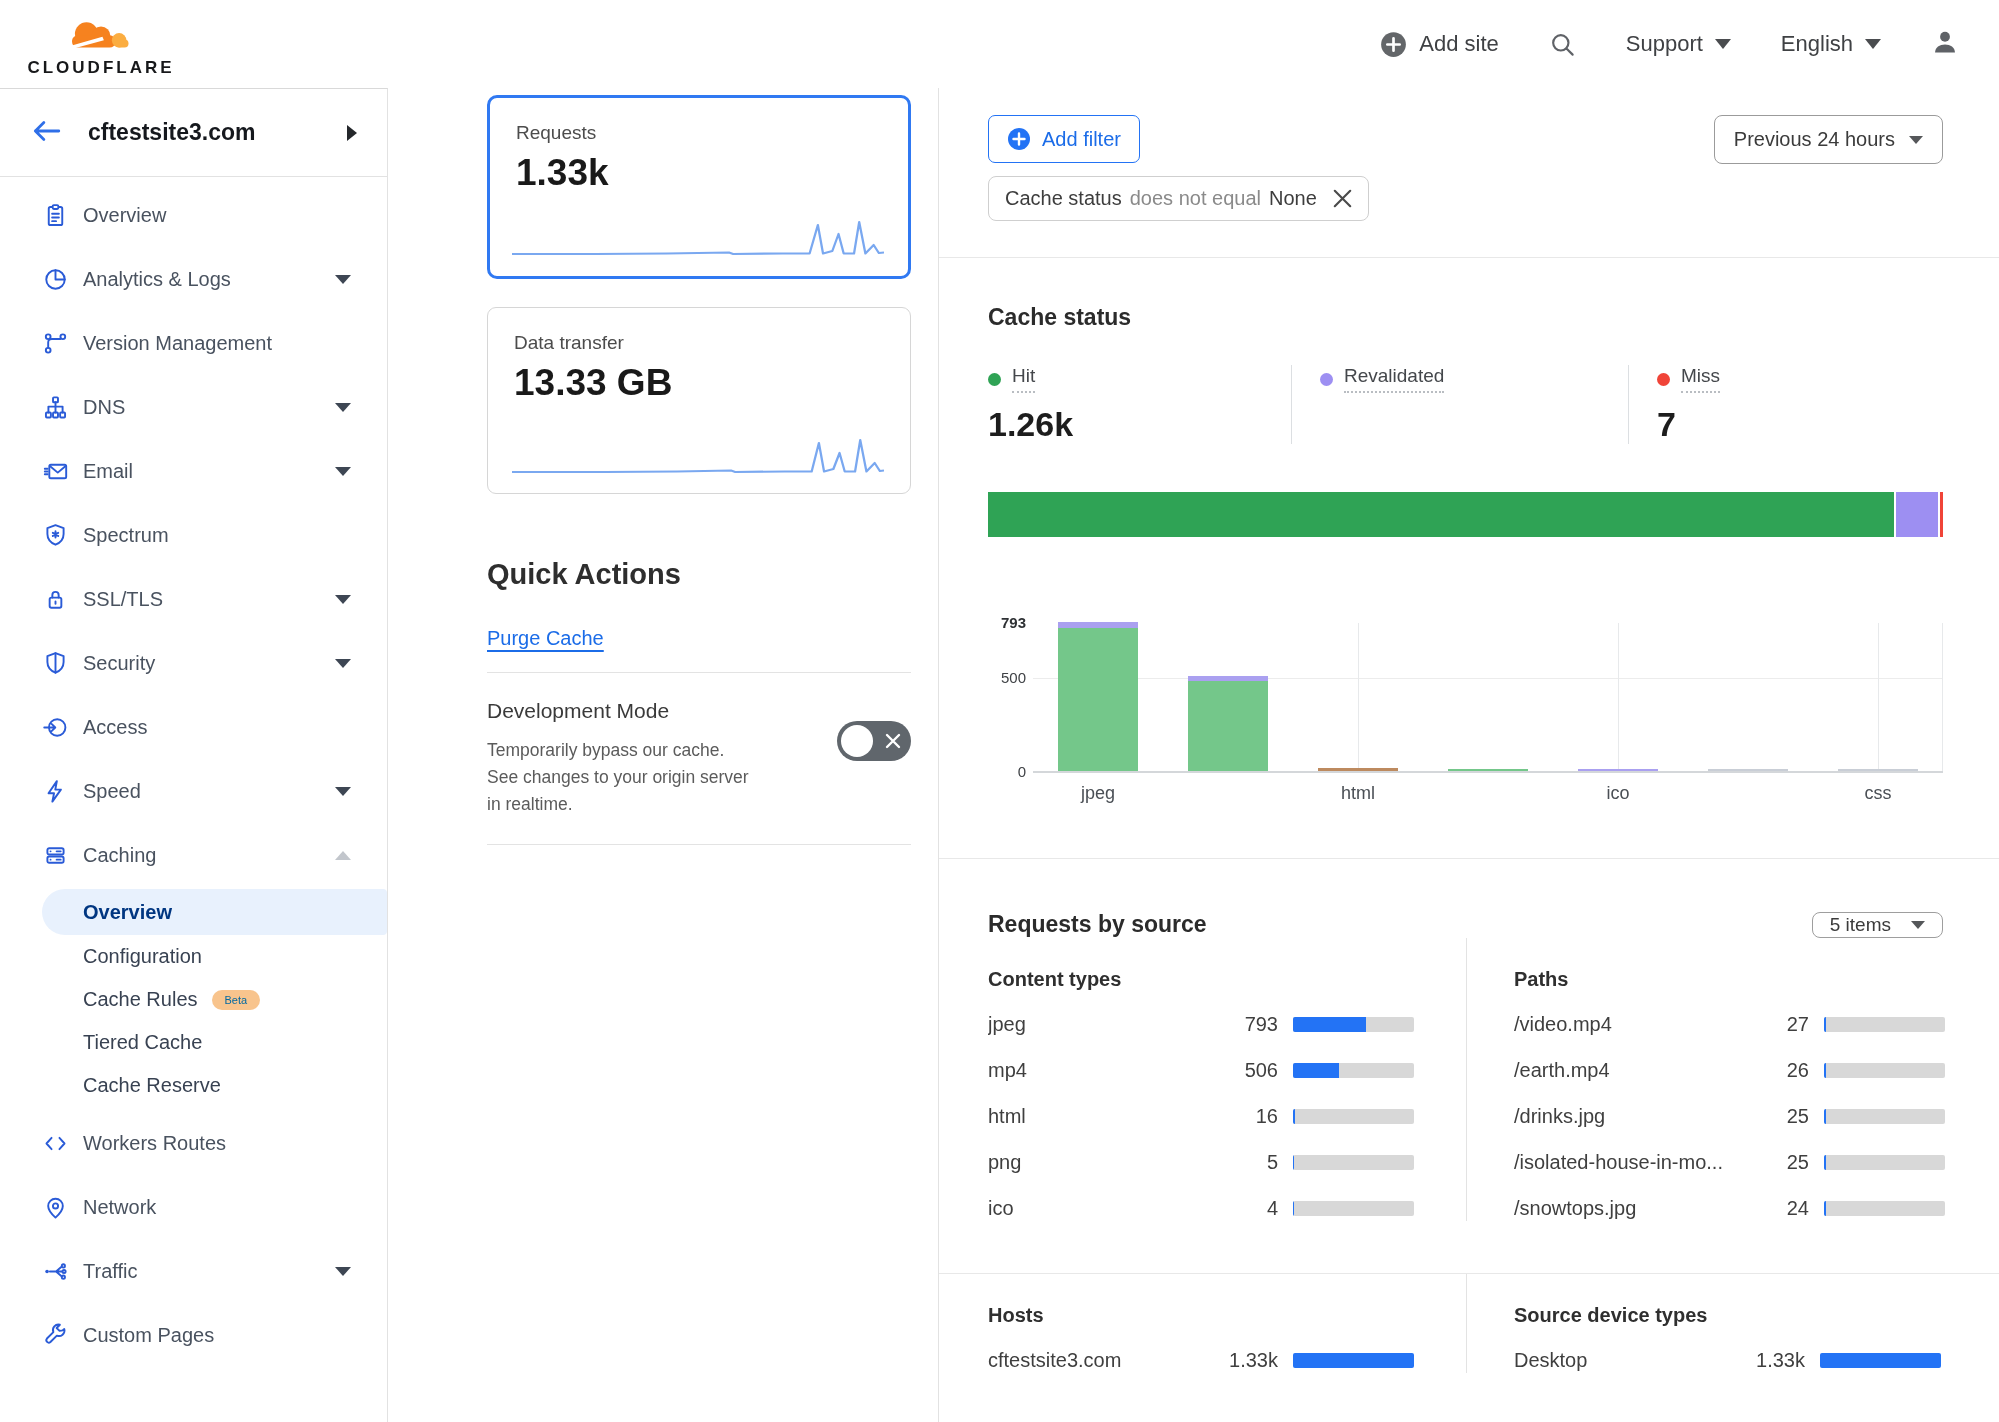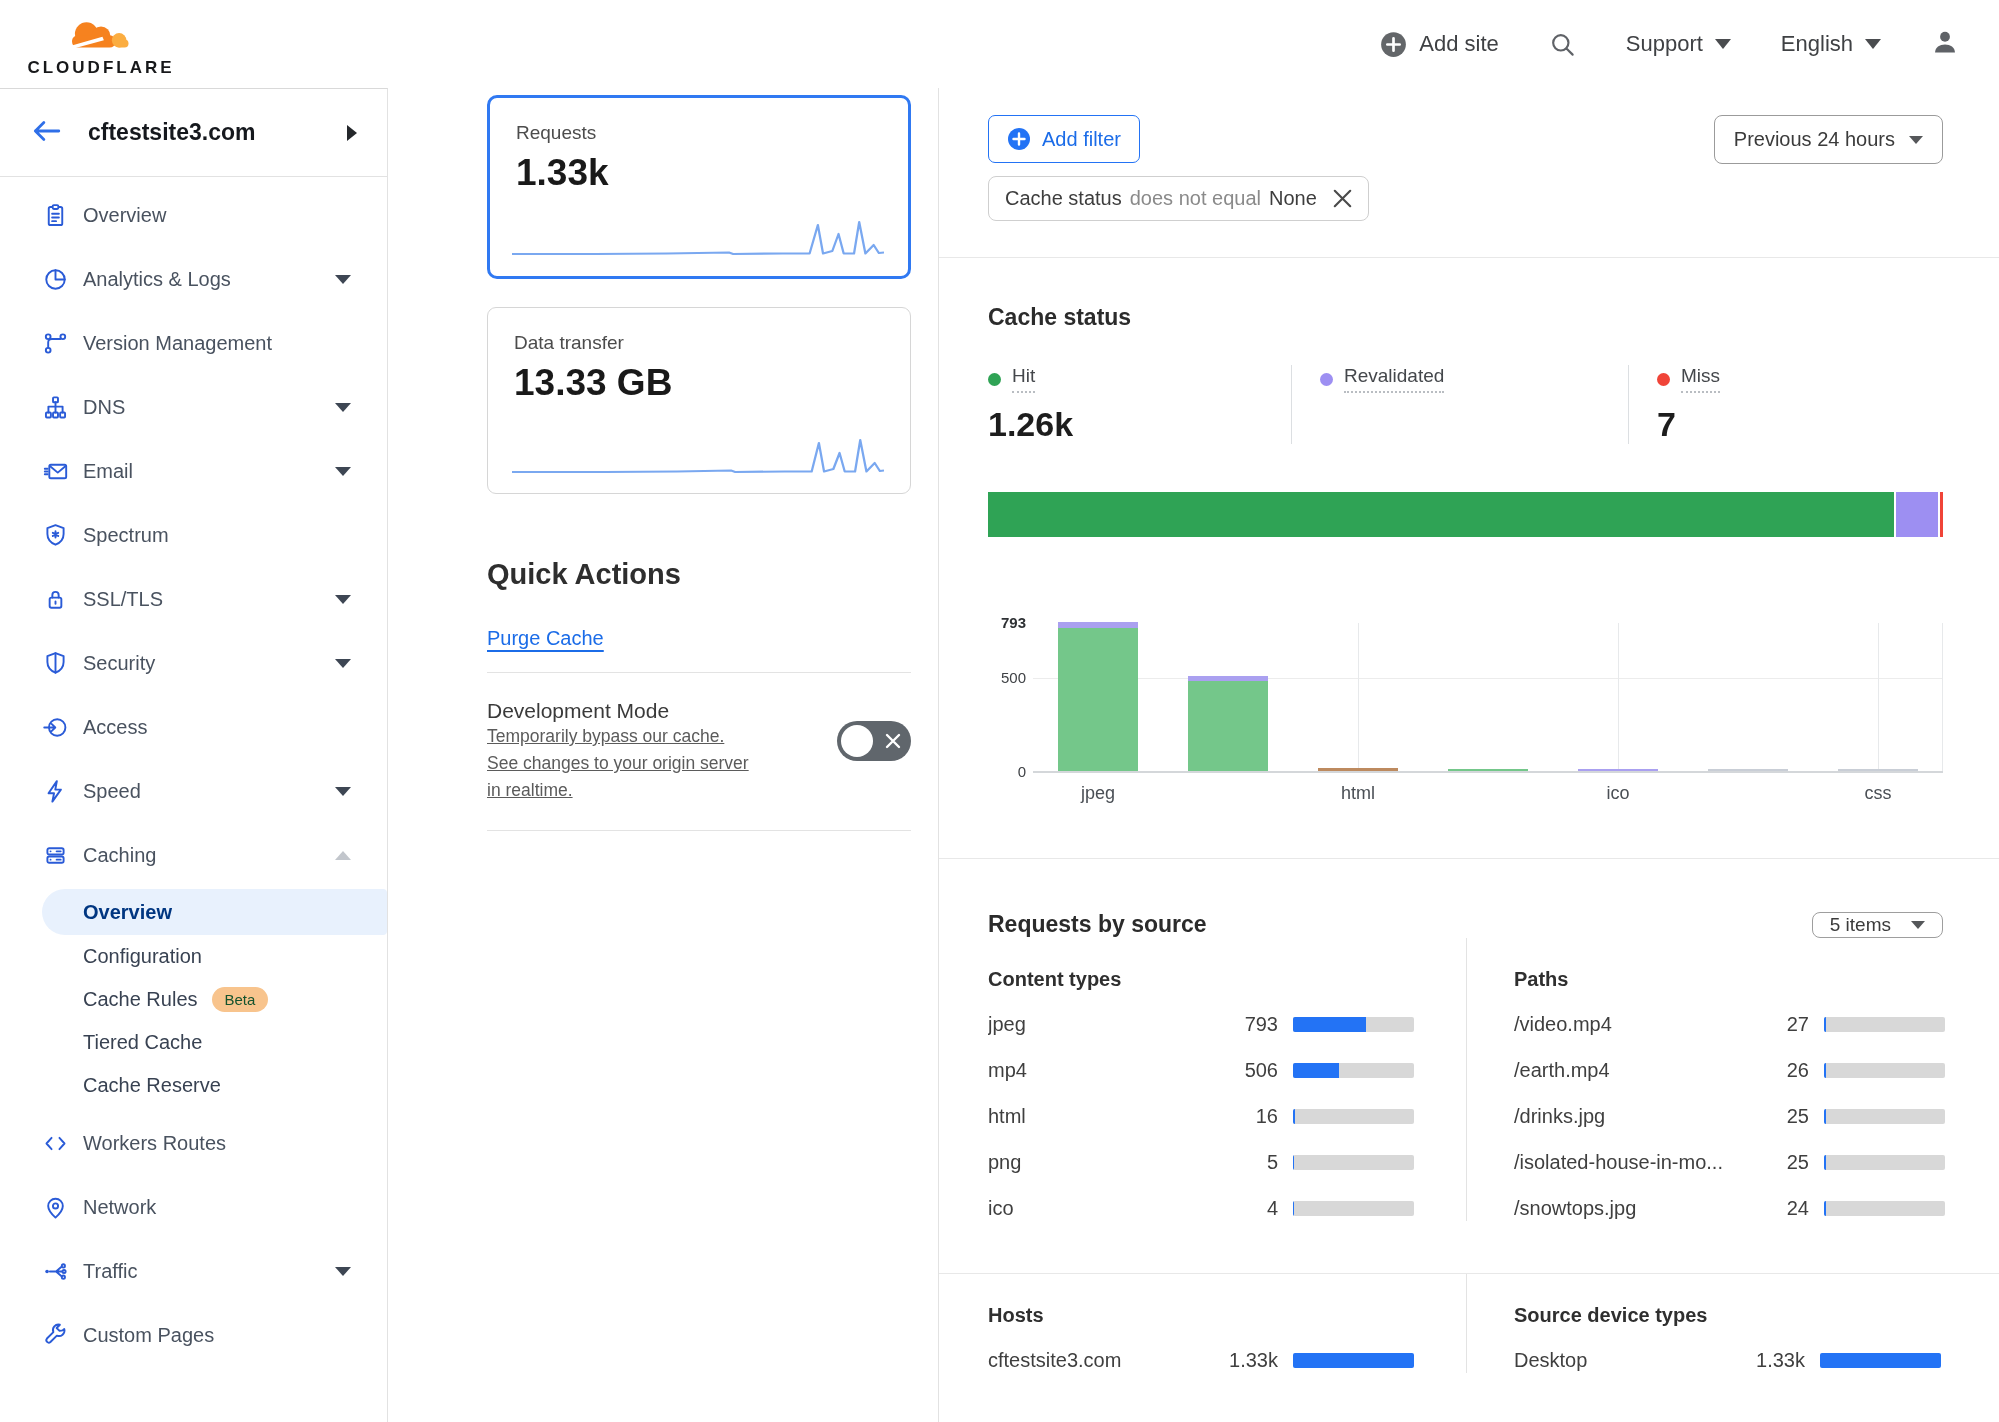--- a/index.html
+++ b/index.html
@@ -33,40 +33,40 @@
 .nav-ic { width:27px; height:27px; margin-right:14px; flex:none; }
 .nav-ic svg { width:27px; height:27px; display:block; }
 .nav-label { font-size:20px; color:#49525f; flex:1; }
 .chev { width:0; height:0; border-left:8px solid transparent; border-right:8px solid transparent;
   border-top:9px solid #3d4653; margin-right:36px; }
 .chev.up { border-top:none; border-bottom:9px solid #c2c6cc; }
 .subnav { margin:2px 0 4px 0; }
 .sub-item { height:43px; display:flex; align-items:center; padding-left:83px; font-size:20px; color:#384252; cursor:pointer; }
 .sub-item.active { height:46px; margin-left:42px; padding-left:41px; background:#e8f1fd;
   border-radius:23px 4px 4px 23px; font-weight:bold; color:#003681; }
-.beta-badge { background:#f8c48d; color:#14532d; font-size:15px; padding:4px 13px; border-radius:13px; margin-left:14px; font-weight:normal; }
+.beta-badge { background:#f8c48d; color:#0369a1; font-size:11px; padding:4px 13px; border-radius:13px; margin-left:14px; font-weight:normal; }
 
 
 .middle { position:absolute; left:388px; top:72px; width:550px; bottom:0; background:#fff; }
 .mid-inner { padding:23px 27px 0 99px; }
 .card { position:relative; width:424px; height:184px; border:1px solid #d6d6d6; border-radius:9px;
   padding:24px 26px; background:#fff; cursor:pointer; }
 .card.selected { border:3px solid #3079f2; border-radius:10px; }
 .card + .card { margin-top:28px; height:187px; }
 .card-label { font-size:19px; color:#4c4c4c; }
 .card-value { font-size:37px; font-weight:bold; color:#191919; margin-top:8px; }
 .spark { position:absolute; left:24px; right:22px; bottom:14px; height:46px; width:372px; }
 .card.selected .spark { left:22px; }
 .qa-title { font-size:29px; font-weight:bold; color:#2e2e2e; margin-top:64px; }
 .purge { display:inline-block; margin-top:36px; font-size:20px; color:#1b6ce8;
   text-decoration:underline; text-underline-offset:5px; cursor:pointer; }
 hr.mid { border:none; border-top:1px solid #e3e3e3; margin-top:22px; }
 .dev-row { display:flex; justify-content:space-between; margin-top:26px; }
 .dev-title { font-size:21px; color:#3a3a3a; }
-.dev-desc { margin-top:0; font-size:17.5px; color:#5b5b5b; width:268px; line-height:1.55;text-decoration:underline; }
+.dev-desc { margin-top:14px; font-size:17.5px; color:#5b5b5b; width:268px; line-height:1.55; }
 .toggle { position:relative; width:74px; height:40px; border-radius:20px; background:#60666c; margin-top:22px; flex:none; cursor:pointer; }
 .knob { position:absolute; left:4px; top:4px; width:32px; height:32px; border-radius:50%; background:#fff; }
 .toggle svg { position:absolute; right:10px; top:12px; width:16px; height:16px; }
 hr.mid2 { border:none; border-top:1px solid #e3e3e3; margin-top:26px; }
 
 
 .rpanel { position:absolute; left:938px; top:88px; right:0; bottom:0; background:#fff;
   border-left:1px solid #e2e2e2; padding:0 56px 0 49px; }
 .filter-row { position:relative; margin-top:27px; }
 .add-filter { display:inline-flex; align-items:center; gap:11px; border:1px solid #2373f5; border-radius:7px;

